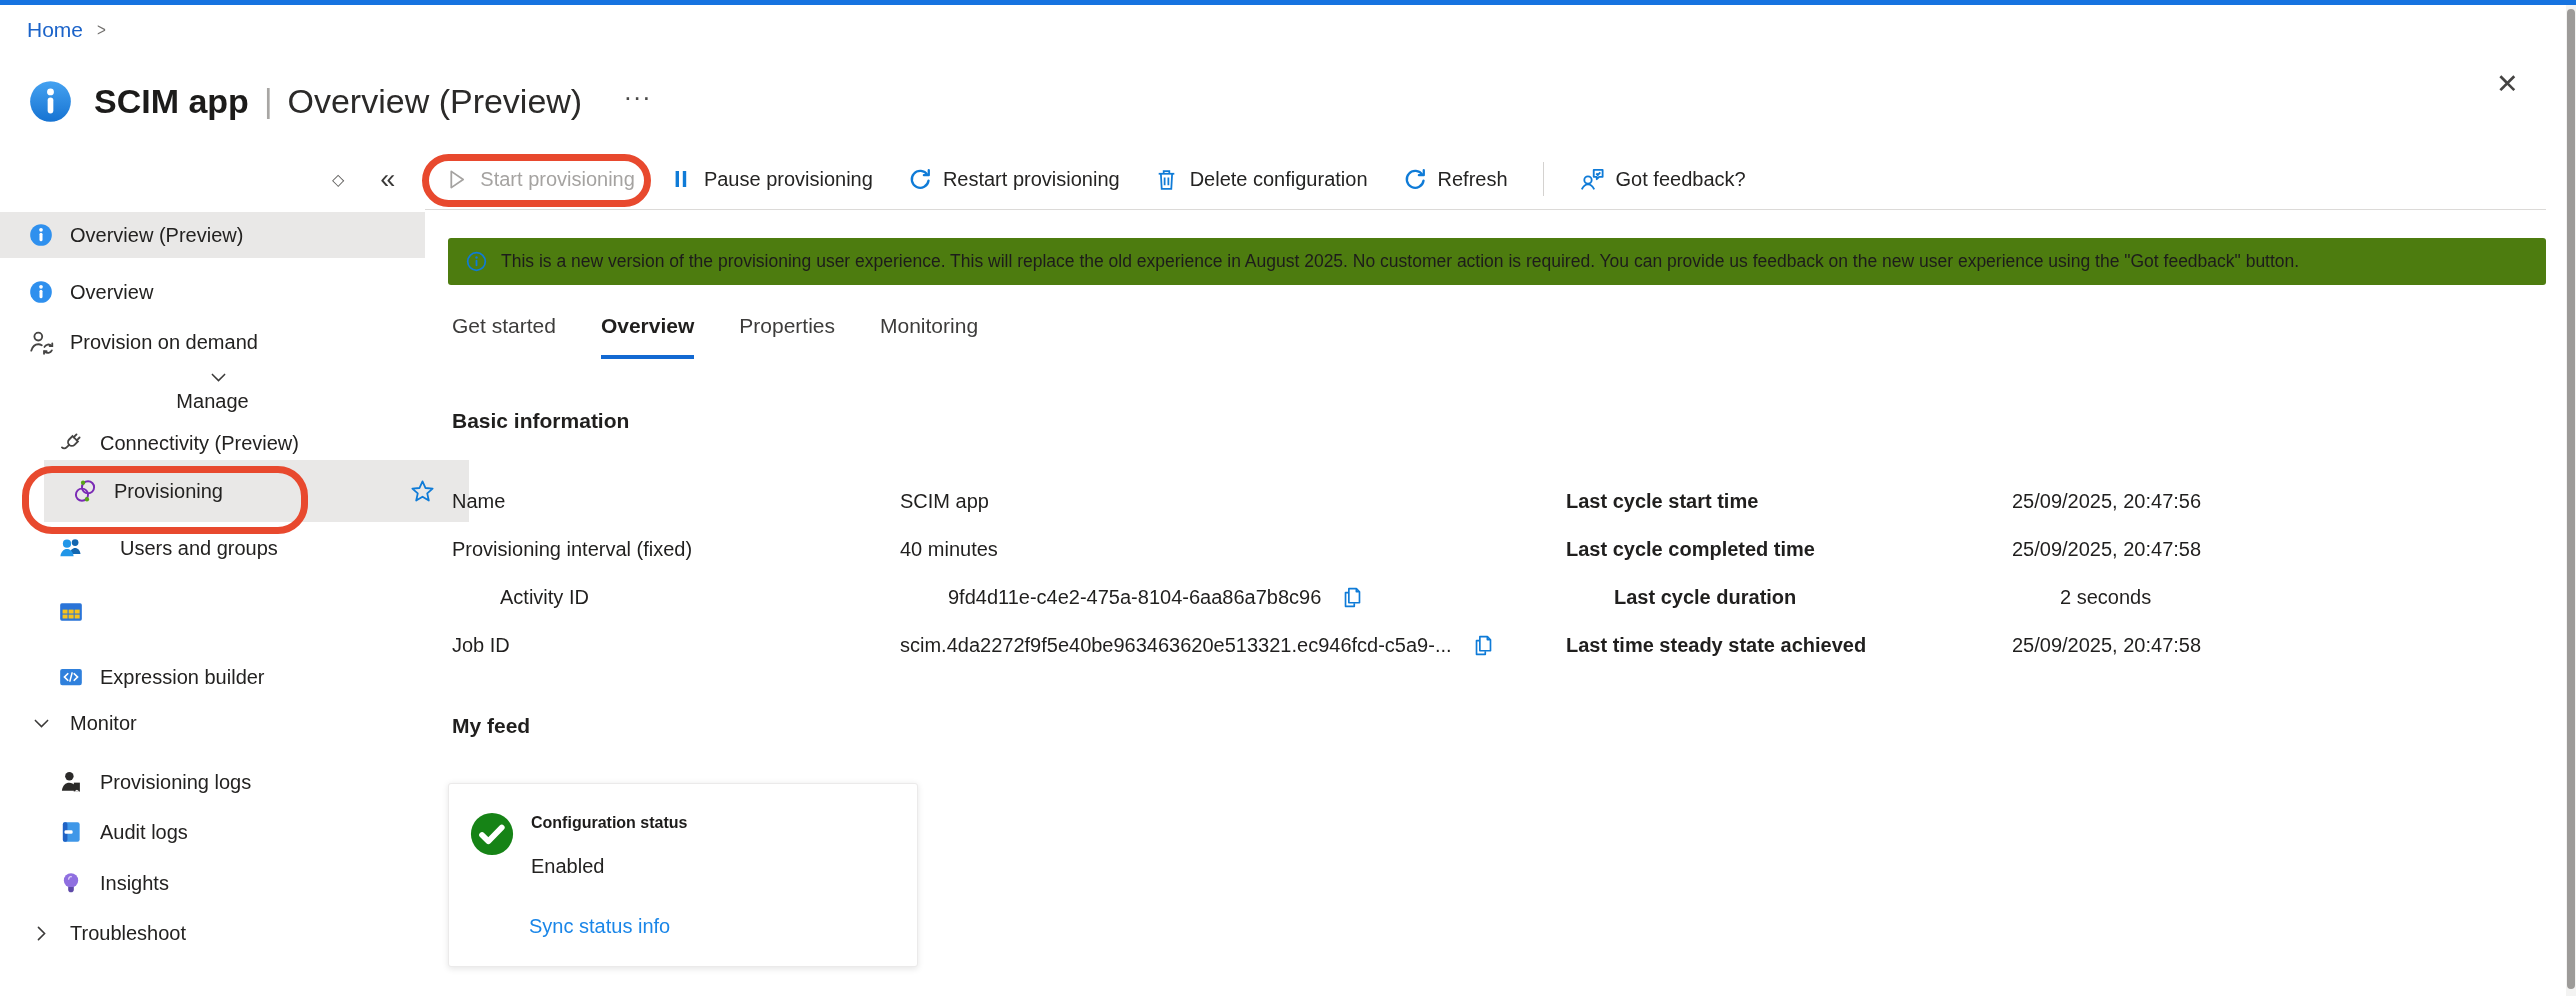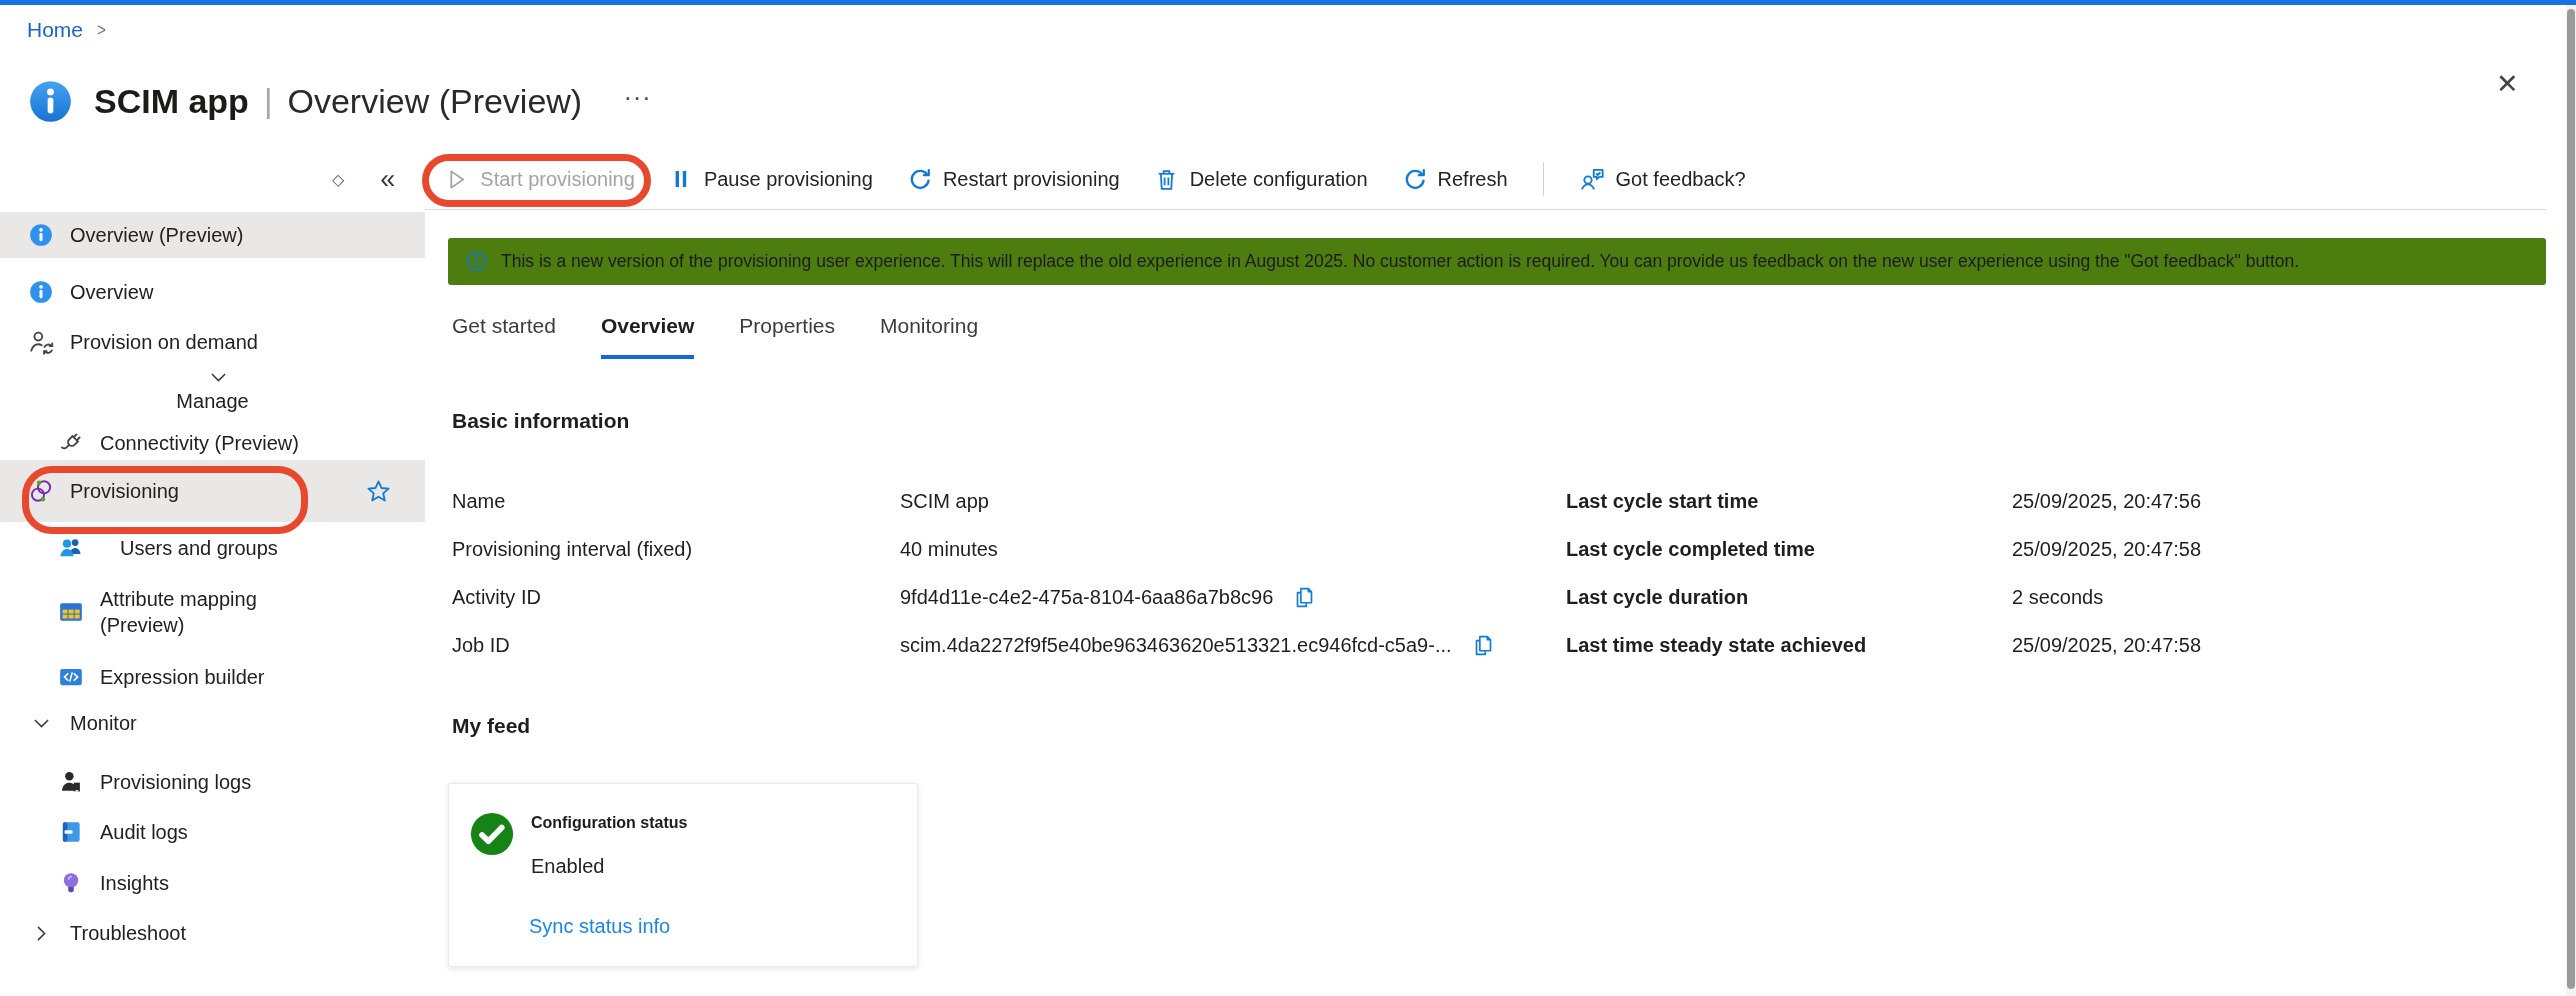--- a/index.html
+++ b/index.html
@@ -33,21 +33,21 @@
   .toolbar-line{position:absolute;top:209px;left:425px;width:2121px;height:1px;background:#dcdad8;}
 
   
   .sidebar{position:absolute;top:210px;left:0;width:425px;bottom:0;background:#fff;}
   .nav-row{position:absolute;left:0;width:425px;height:46px;display:flex;align-items:center;font-size:20px;color:#232221;cursor:pointer;}
   .nav-row .ic{width:28px;display:flex;justify-content:center;align-items:center;margin-left:27px;margin-right:15px;flex:none;}
   .nav-row.sub .ic{margin-left:57px;}
   .nav-row.selected{background:#e9e8e7;}
   .nav-row .lbl{line-height:1.32;}
   .r0{top:2px;}  .r1{top:59px;} .r2{top:109px;} .r3{top:157px;flex-direction:column;} .r4{top:210px;}
-  .r5{top:250px;height:62px;} .r6{top:315px;gap:20px;} .r7{top:371px;height:62px;} .r7 .lbl{max-width:238px;}
+  .r5{top:250px;height:62px;margin-left:44px;} .r6{top:315px;gap:20px;} .r7{top:371px;height:62px;} .r7 .lbl{max-width:238px;}
   .r8{top:444px;} .r9{top:490px;} .r10{top:549px;} .r11{top:599px;} .r12{top:650px;} .r13{top:700px;}
   .star{margin-left:auto;margin-right:33px;display:flex;}
   .side-annotation{position:absolute;left:22px;top:256px;width:272px;height:54px;border:7px solid #e8492e;border-radius:30px;pointer-events:none;}
 
   
   .notice{position:absolute;top:238px;left:448px;width:2098px;height:47px;background:#4d7c0f;border-radius:3px;
           display:flex;align-items:center;gap:13px;padding:0 17px;box-sizing:border-box;font-size:17.5px;color:#1d1c1b;}
 
   
   .tabs{position:absolute;top:314px;left:452px;display:flex;gap:45px;font-size:21px;color:#3d3c3b;}
@@ -58,21 +58,21 @@
   .sec-h{position:absolute;left:452px;font-size:21px;font-weight:700;color:#201f1e;}
   .sec-basic{top:409px;} .sec-feed{top:714px;}
 
   
   .kvrow{position:absolute;display:flex;align-items:center;height:30px;font-size:20px;}
   .kl{left:452px;justify-content:space-between;} .kr{left:1566px;}
   .kl .kv-label{width:448px;flex:none;color:#201f1e;}
   .kr .kv-label{width:446px;flex:none;color:#201f1e;font-weight:700;}
   .kv-value{display:flex;align-items:center;gap:19px;color:#201f1e;white-space:nowrap;}
   .copy-btn{display:flex;cursor:pointer;}
-  .row0{top:486px;} .row1{top:534px;} .row2{top:582px;} .row3{top:630px;}
+  .row0{top:486px;} .row1{top:534px;} .row2{top:582px;margin-left:48px;} .row3{top:630px;}
 
   
   .feed-card{position:absolute;left:448px;top:783px;width:470px;height:184px;background:#fff;
              border:1px solid #ebeaea;border-radius:3px;box-shadow:0 1.6px 6px rgba(0,0,0,.10);box-sizing:border-box;}
   .feed-check{position:absolute;left:20px;top:27px;}
   .feed-title{position:absolute;left:82px;top:30px;font-size:16px;font-weight:700;color:#1d1c1b;}
   .feed-status{position:absolute;left:82px;top:71px;font-size:20px;color:#232221;}
   .feed-link{position:absolute;left:80px;top:131px;font-size:20px;color:#1a86e8;cursor:pointer;}
 
   
@@ -280,21 +280,20 @@
         <svg viewBox="0 0 24 24" width="26" height="26">
             <rect x="2" y="4" width="20" height="16" rx="1.5" fill="#2a74d8"></rect>
             <rect x="4.2" y="9.8" width="4.6" height="3.6" fill="#f6c21c"></rect>
             <rect x="9.8" y="9.8" width="4.6" height="3.6" fill="#f6c21c"></rect>
             <rect x="15.4" y="9.8" width="4.6" height="3.6" fill="#f6c21c"></rect>
             <rect x="4.2" y="14.4" width="4.6" height="3.6" fill="#f6c21c"></rect>
             <rect x="9.8" y="14.4" width="4.6" height="3.6" fill="#f6c21c"></rect>
             <rect x="15.4" y="14.4" width="4.6" height="3.6" fill="#f6c21c"></rect>
           </svg>
       </span>
-      <span class="lbl">Attribute mapping (Preview)</span>
     </div>
 
     <div class="nav-row sub r8">
       <span class="ic">
         <svg viewBox="0 0 24 24" width="26" height="26">
             <rect x="2" y="4.5" width="20" height="15" rx="2" fill="#2f80dc"></rect>
             <path d="M9 9l-3 3 3 3" stroke="#fff" stroke-width="1.6" fill="none" stroke-linecap="round"></path>
             <path d="M15 9l3 3-3 3" stroke="#fff" stroke-width="1.6" fill="none" stroke-linecap="round"></path>
             <path d="M13 8.2l-2 7.6" stroke="#fff" stroke-width="1.4" stroke-linecap="round"></path>
           </svg>

